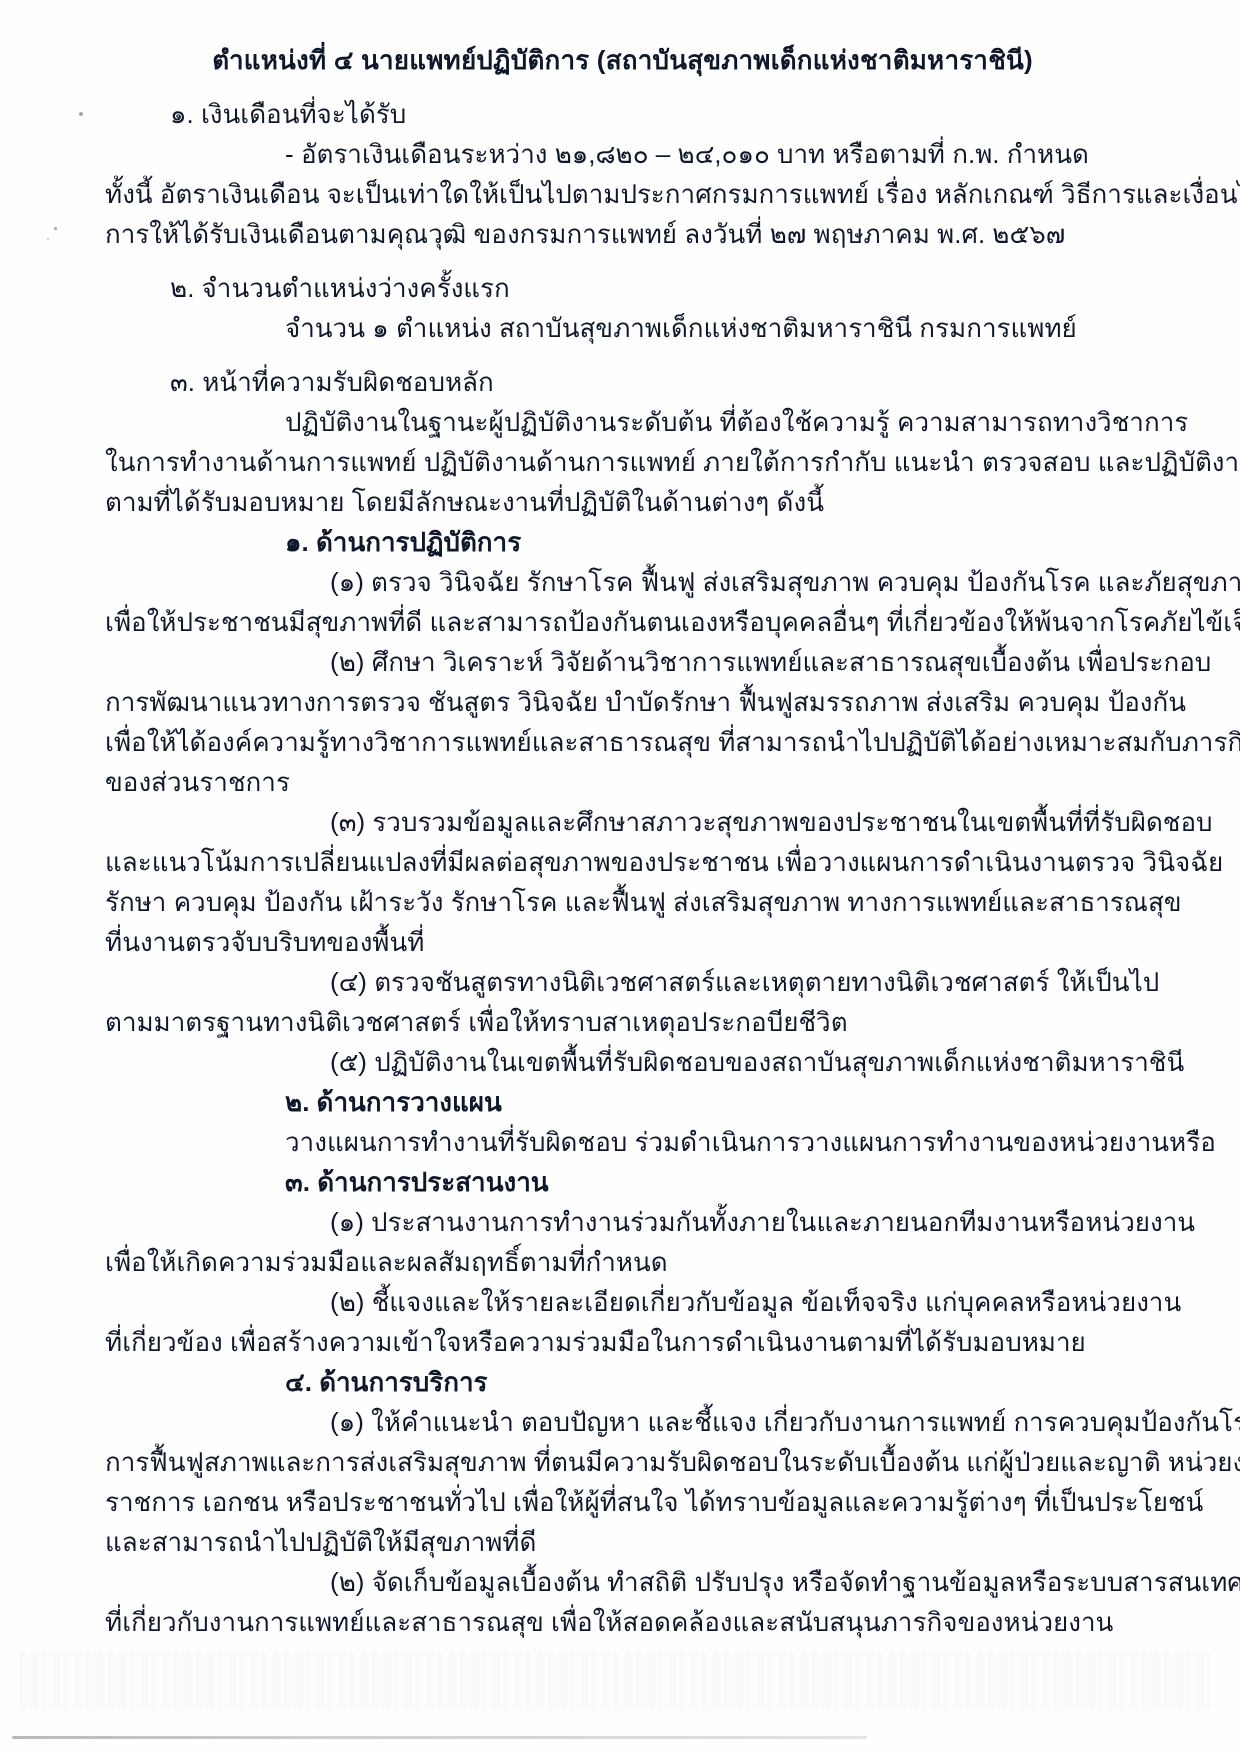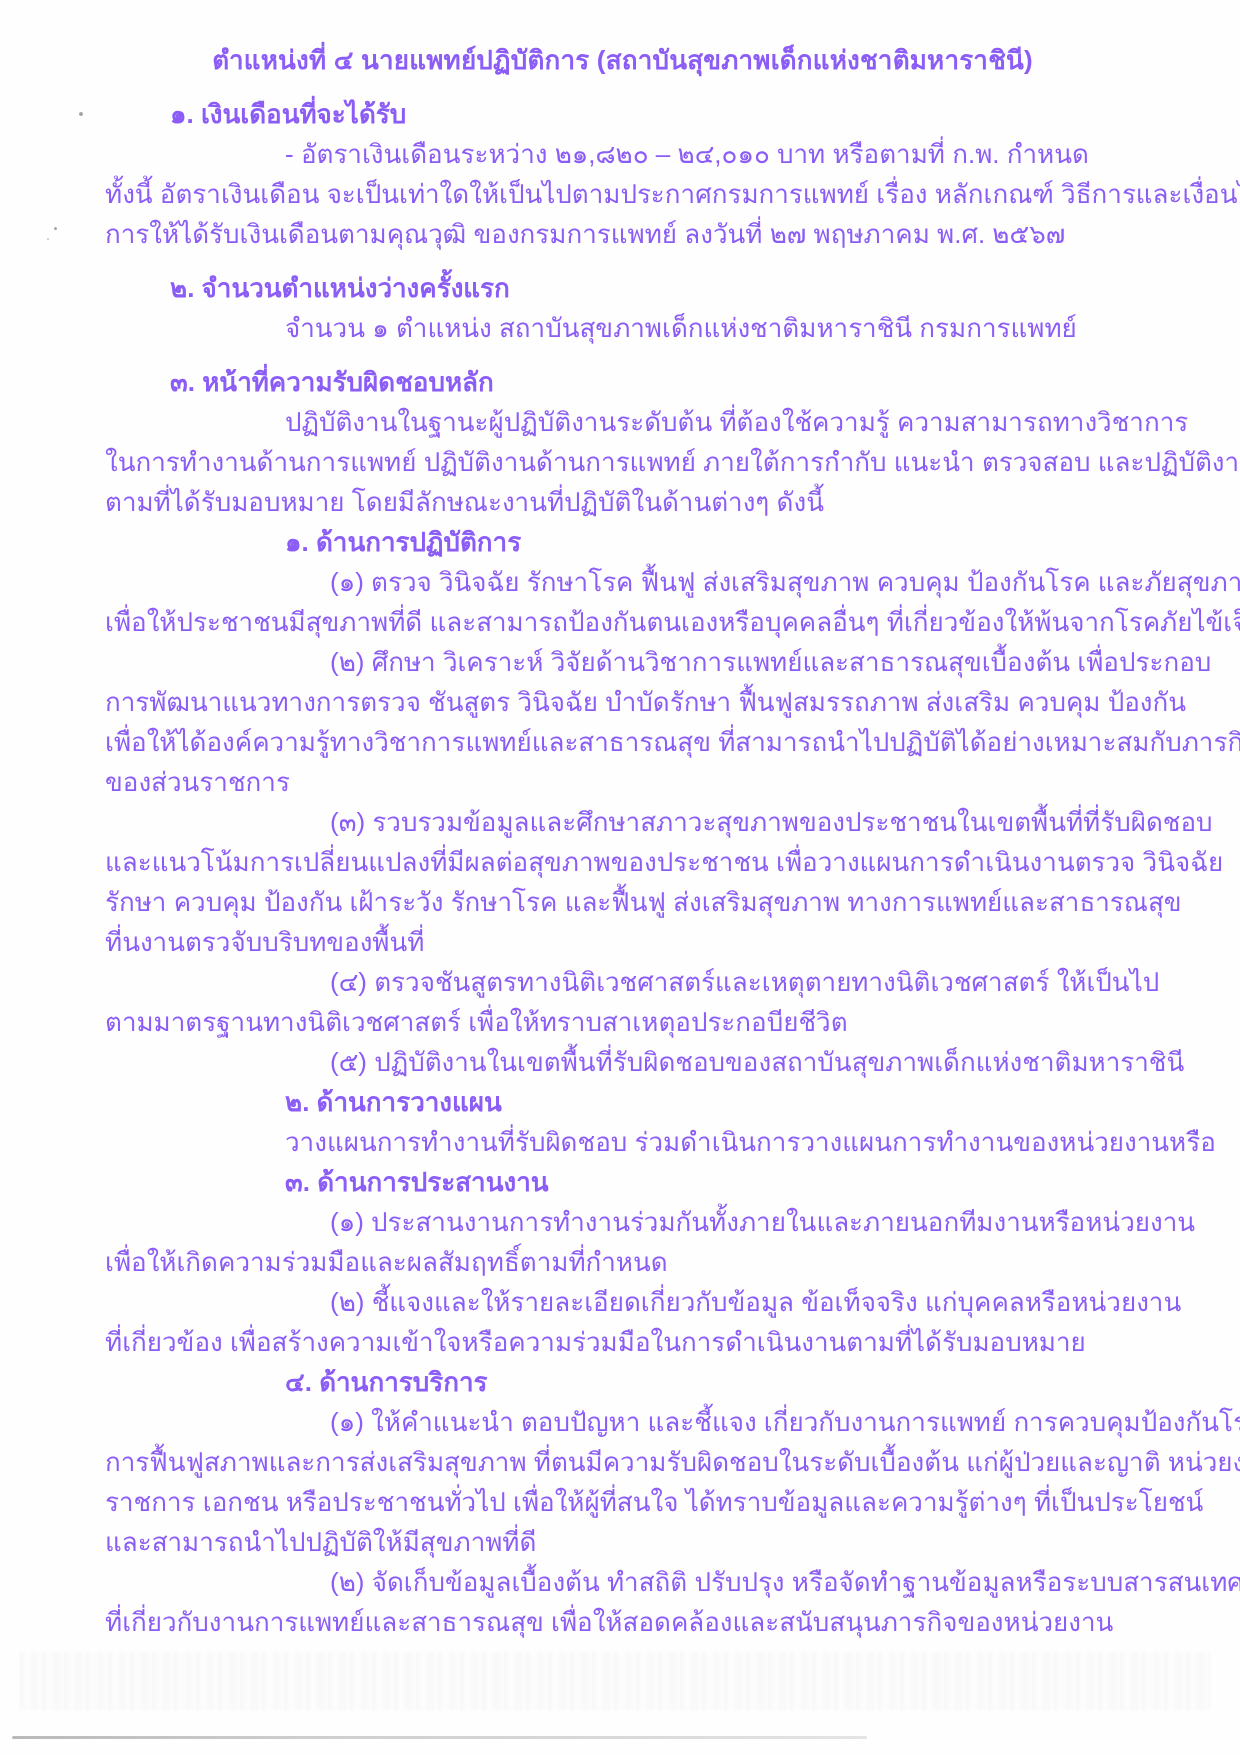--- a/index.html
+++ b/index.html
@@ -7,39 +7,39 @@
     padding: 0;
     background: #ffffff;
   }
   .page {
     position: relative;
     width: 1240px;
     height: 1755px;
     background: #fefefe;
     overflow: hidden;
     font-family: "Liberation Sans", "DejaVu Sans", sans-serif;
-    color: #8b5cf6;
+    color: #0f172a;
     box-sizing: border-box;
     padding: 40px 100px 0 105px;
   }
   .doc-title {
     text-align: center;
     font-weight: 700;
     font-size: 26px;
     line-height: 40px;
     margin-bottom: 14px;
     letter-spacing: 0.2px;
   }
   .ln {
     font-size: 26px;
     line-height: 40px;
     white-space: nowrap;
   }
   .h1 {
-    font-weight: 700;
+    font-weight: 400;
     padding-left: 65px;
     margin-top: 14px;
   }
   .sub {
     font-weight: 700;
     padding-left: 180px;
   }
   .first {
     padding-left: 180px;
   }

